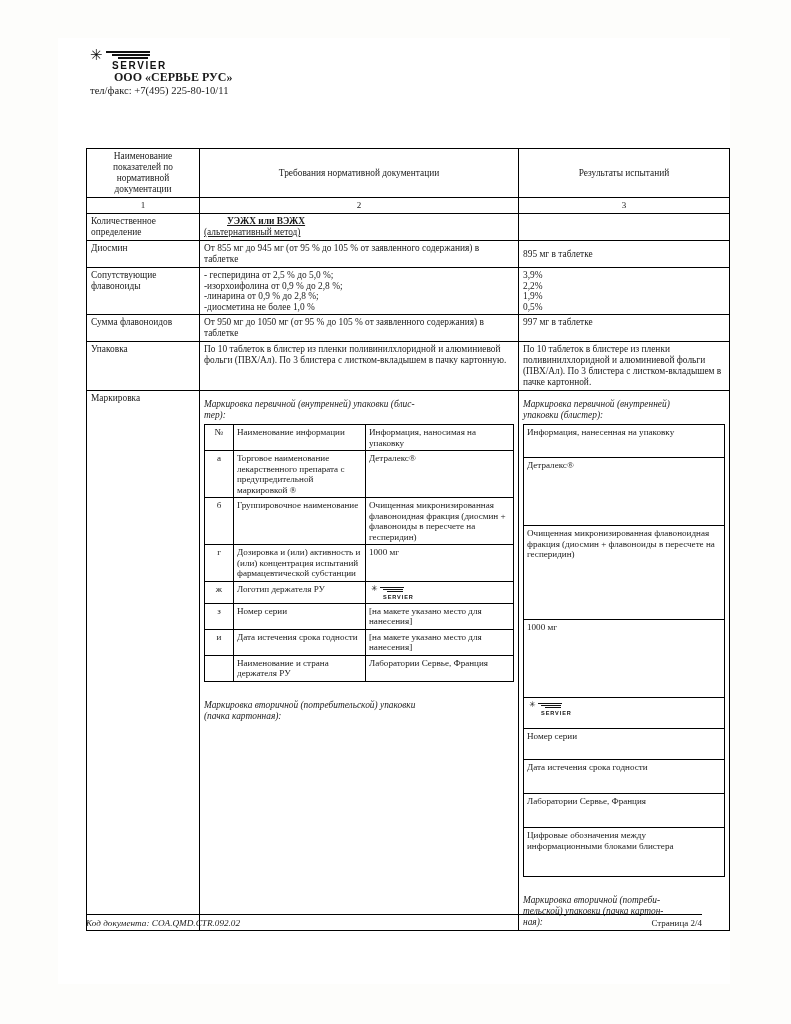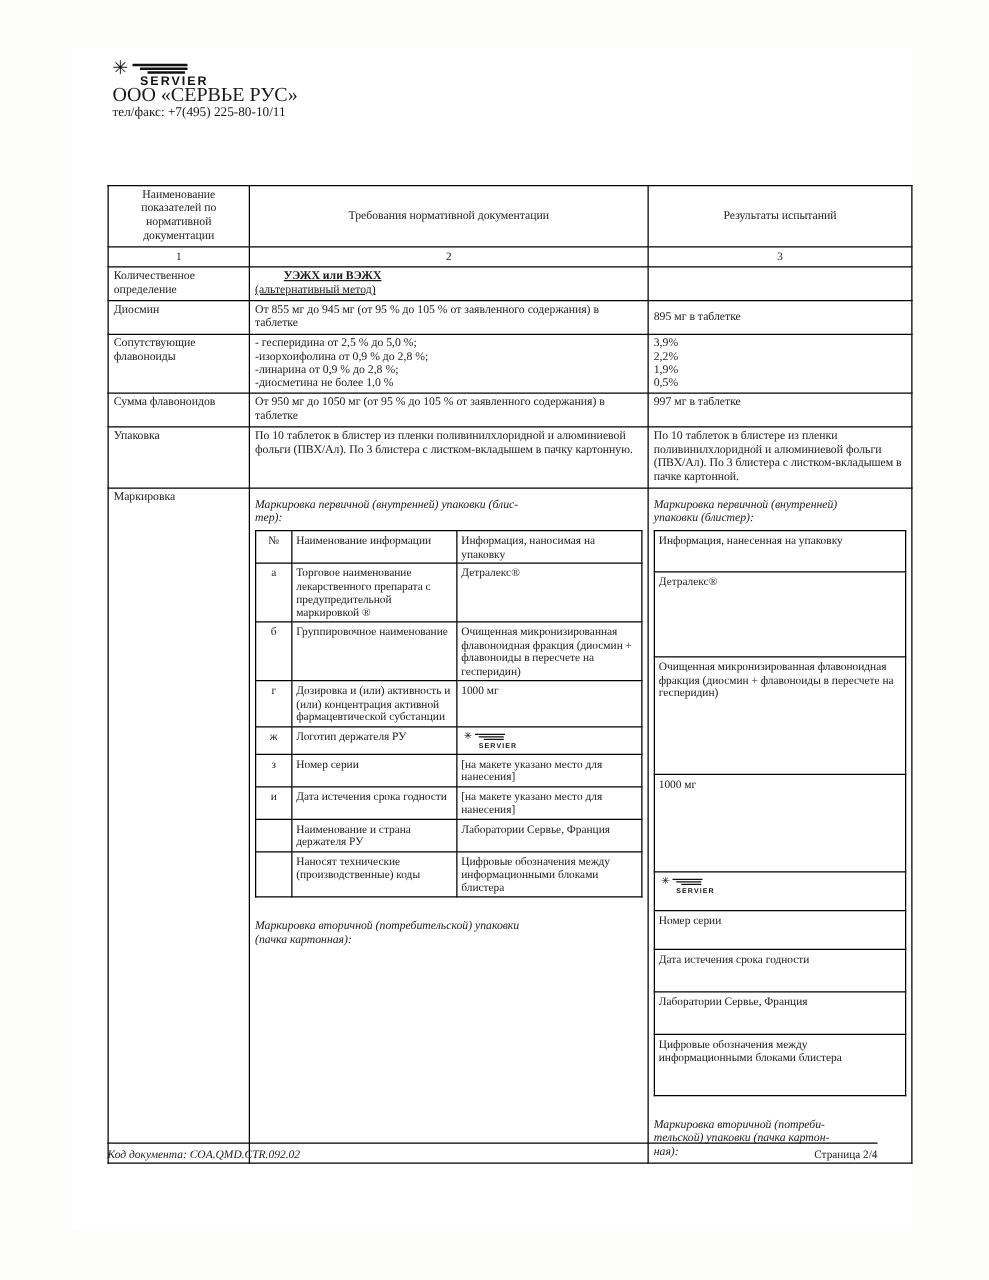--- a/index.html
+++ b/index.html
@@ -75,21 +75,21 @@
 
   
   .hdr {
     position: absolute;
     left: 32px;
     top: 32px;
     width: 620px;
     font-size: 11.3px;
     line-height: 14px;
   }
-  .hdr .l1 { font-weight: normal; font-size: 16px; }
+  .hdr .l1 { font-weight: bold; font-size: 12px; margin-left: 24px; }
   .hdr .l2 { font-size: 10.6px; }
   .hdr .l3 { font-size: 10.6px; }
 
   .doc-title {
     position: absolute;
     left: 0;
     top: 86px;
     width: 672px;
     text-align: center;
     font-size: 14.5px;
@@ -293,21 +293,21 @@
                   <td class="ic2">Торговое наименование лекарственного препарата с предупредительной маркировкой ®</td>
                   <td class="ic3">Детралекс®</td>
                 </tr>
                 <tr>
                   <td class="ic1">б</td>
                   <td class="ic2">Группировочное наименование</td>
                   <td class="ic3">Очищенная микронизированная флавоноидная фракция (диосмин + флавоноиды в пересчете на гесперидин)</td>
                 </tr>
                 <tr>
                   <td class="ic1">г</td>
-                  <td class="ic2">Дозировка и (или) активность и (или) концентрация активной фармацевтической субстанции</td>
+                  <td class="ic2">Дозировка и (или) активность и (или) концентрация испытаний фармацевтической субстанции</td>
                   <td class="ic3">1000 мг</td>
                 </tr>
                 <tr>
                   <td class="ic1">ж</td>
                   <td class="ic2">Логотип держателя РУ</td>
                   <td class="ic3">
                     <div class="mini-logo">
                       <div class="s">✳</div>
                       <div class="bars">
                           <i></i>
@@ -326,25 +326,20 @@
                 <tr>
                   <td class="ic1">и</td>
                   <td class="ic2">Дата истечения срока годности</td>
                   <td class="ic3">[на макете указано место для нанесения]</td>
                 </tr>
                 <tr>
                   <td class="ic1"></td>
                   <td class="ic2">Наименование и страна держателя РУ</td>
                   <td class="ic3">Лаборатории Сервье, Франция</td>
                 </tr>
-                <tr>
-                  <td class="ic1"></td>
-                  <td class="ic2">Наносят технические (производственные) коды</td>
-                  <td class="ic3">Цифровые обозначения между информационными блоками блистера</td>
-                </tr>
               </tbody>
             </table>
 
             <div class="i" style="margin-top:18px">Маркировка вторичной (потребительской) упаковки</div>
             <div class="i">(пачка картонная):</div>
           </td>
 
           <td style="padding-top:8px">
             <div class="i">Маркировка первичной (внутренней)</div>
             <div class="i">упаковки (блистер):</div>

